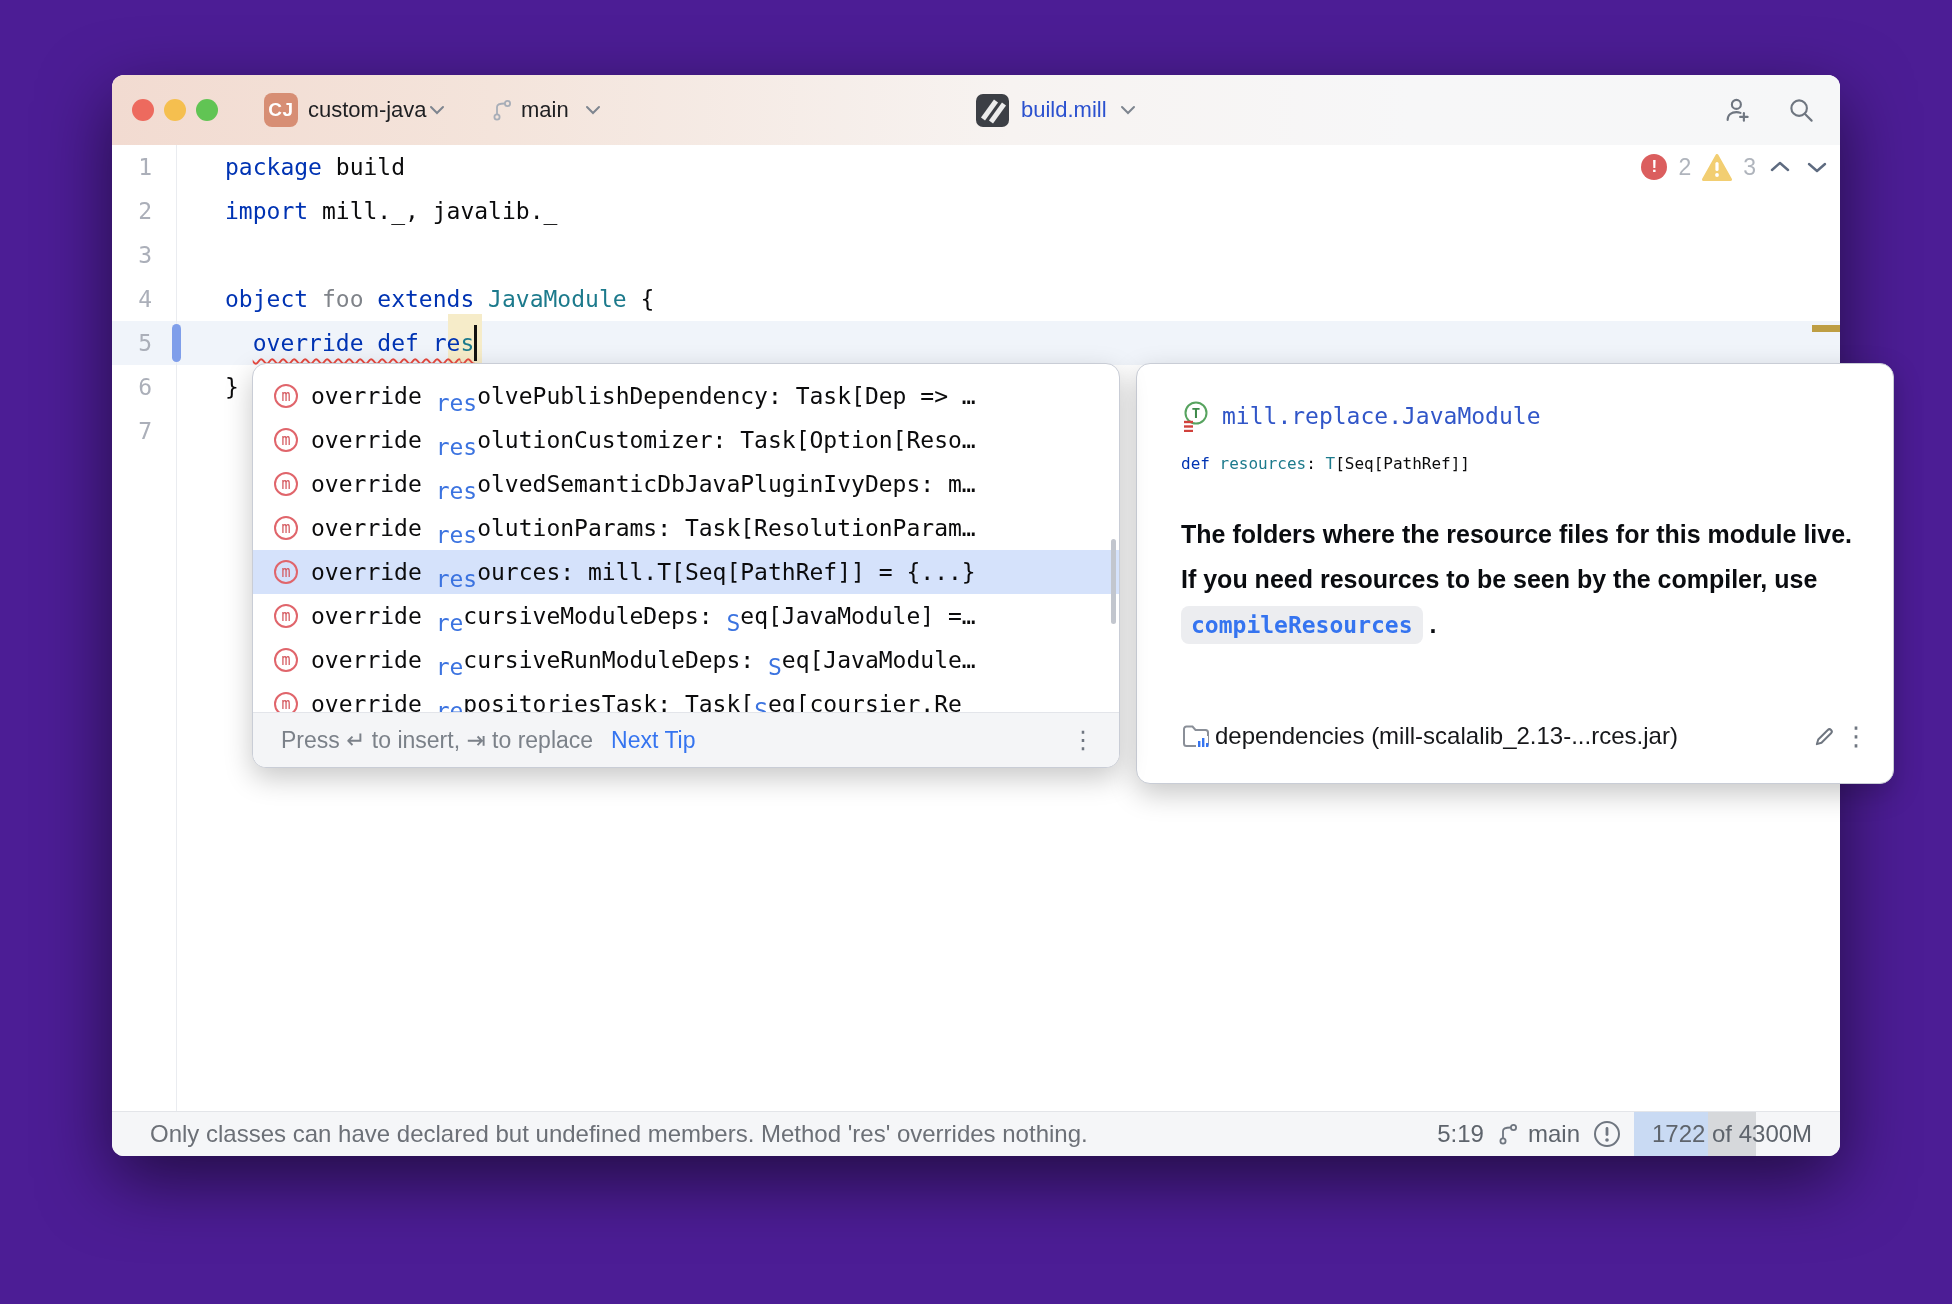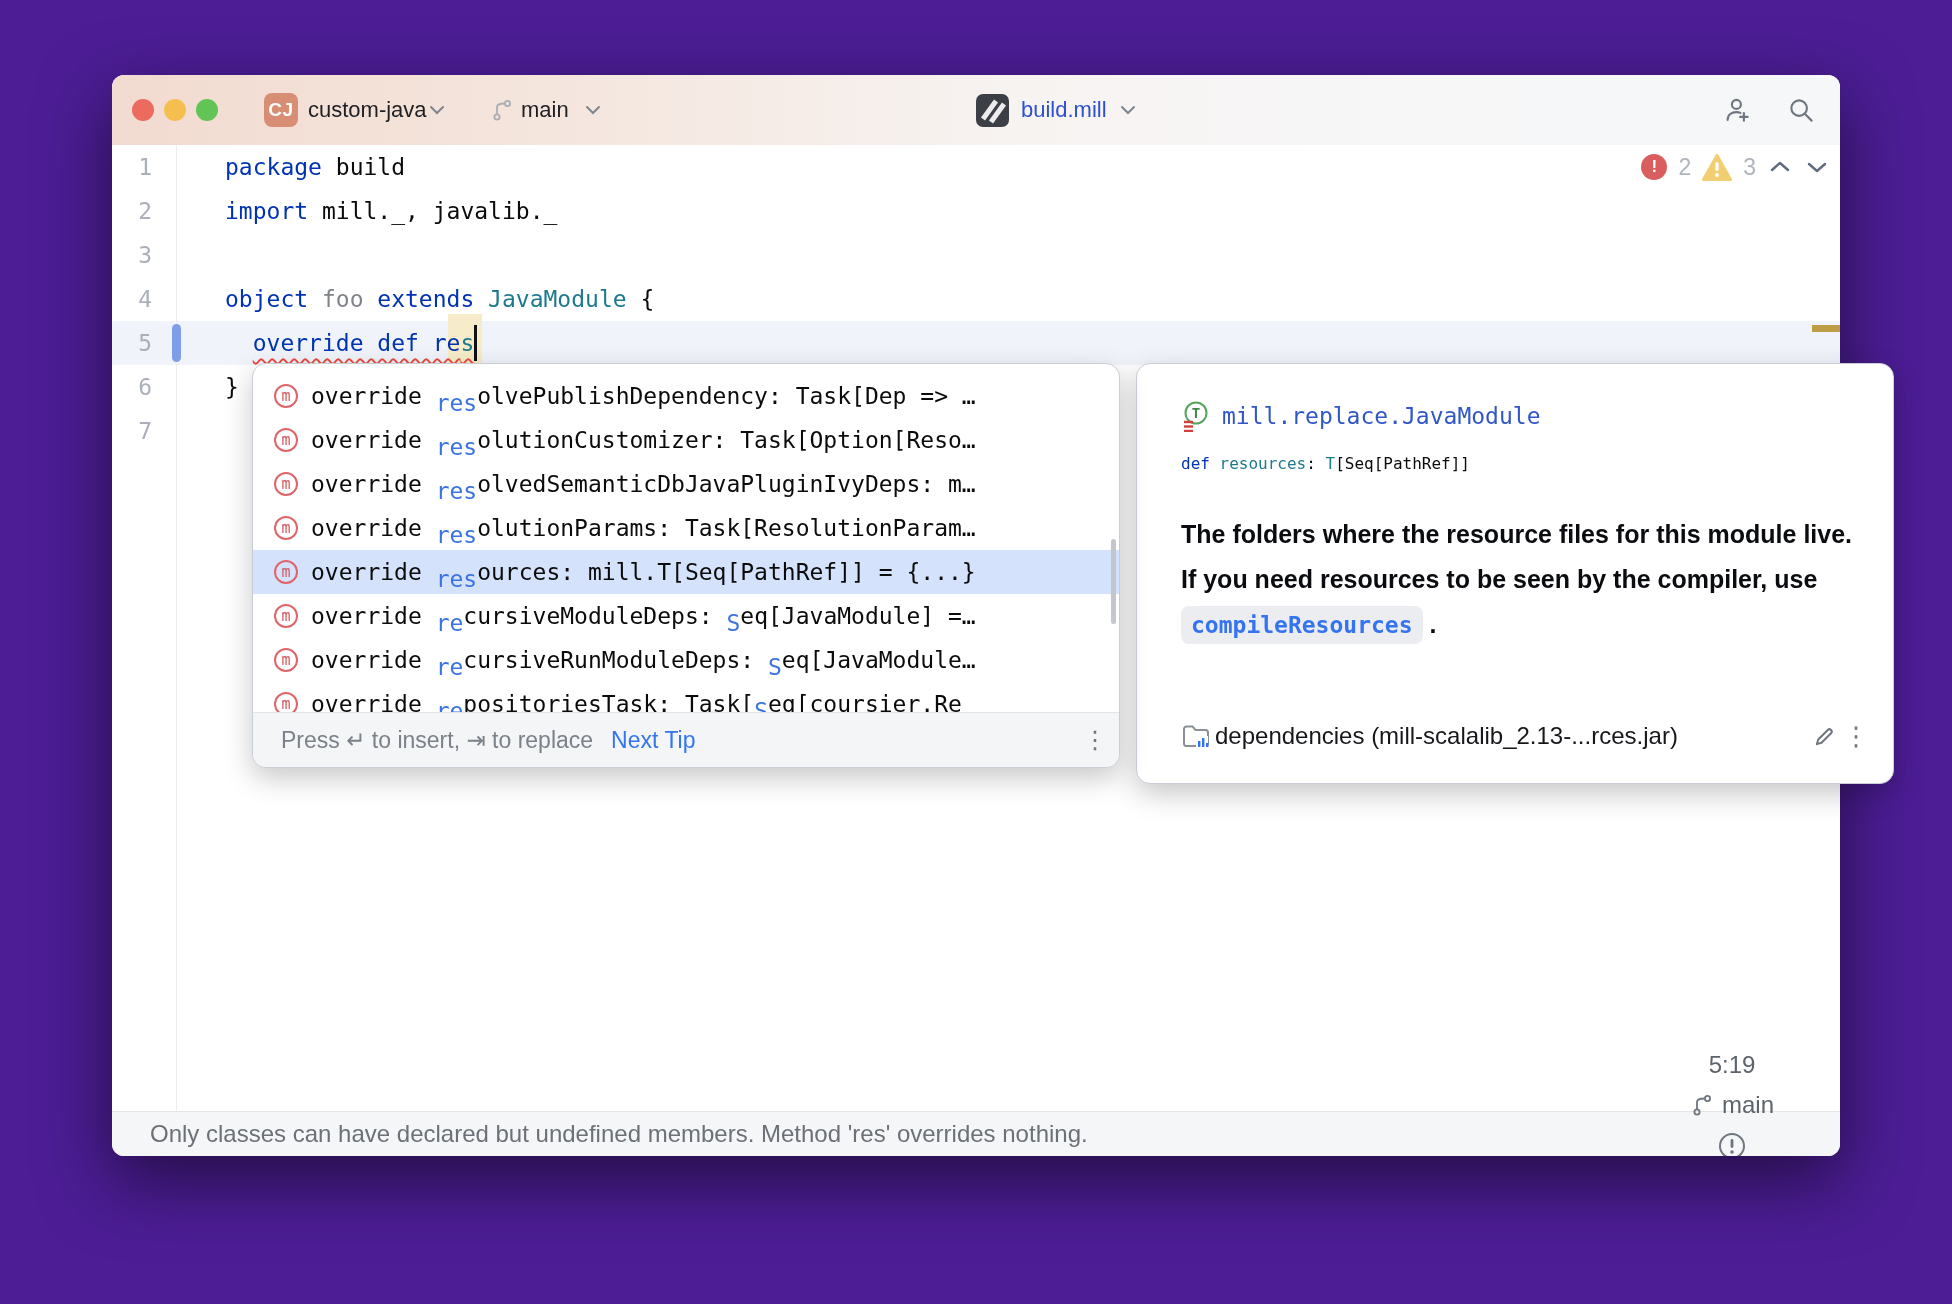--- a/index.html
+++ b/index.html
@@ -65,21 +65,21 @@
               font-family:"DejaVu Sans Mono",monospace;font-size:23px;}
   .crows{position:absolute;left:0;top:10px;right:0;bottom:54px;overflow:hidden;}
   .crow{position:relative;height:44px;display:flex;align-items:center;padding-left:21px;white-space:pre;}
   .crow.selected{background:#D5E2FB;}
   .m-icon{flex:0 0 auto;width:24px;height:24px;margin-right:13px;border:2px solid #E0656B;border-radius:50%;
           color:#D4585E;font-size:15px;line-height:21px;text-align:center;box-sizing:border-box;
           font-family:"DejaVu Sans Mono",monospace;}
   .cp-scrollthumb{position:absolute;right:3px;top:175px;width:5px;height:85px;border-radius:3px;background:#C2C6CE;}
   .cp-hintbar{position:absolute;left:0;right:0;bottom:0;height:54px;background:#F4F5F7;
               border-top:1px solid #E3E5EA;border-radius:0 0 13px 13px;display:flex;align-items:center;
-              font-family:"Liberation Sans",sans-serif;font-size:23px;color:#7B8189;padding:0 12px 0 28px;}
+              font-family:"Liberation Sans",sans-serif;font-size:23px;color:#7B8189;padding:0 24px 0 28px;}
   .next-tip{color:#3574F0;margin-left:18px;}
   .kebab{margin-left:auto;color:#6F7680;font-size:24px;line-height:1;letter-spacing:0;}
 
   
   .docpopup{left:1136px;top:363px;width:756px;height:419px;z-index:19;}
   .doc-head{position:absolute;left:44px;top:36px;display:flex;align-items:center;gap:11px;}
   .doc-breadcrumb{font-family:"DejaVu Sans Mono",monospace;font-size:23px;color:#3156C8;}
   .doc-def{position:absolute;left:44px;top:90px;font-family:"DejaVu Sans Mono",monospace;
            font-size:16px;white-space:pre;}
   .doc-body{position:absolute;left:44px;top:148px;width:680px;font-size:25px;color:#0A0C10;line-height:45px;font-weight:bold;}
@@ -87,21 +87,21 @@
         font-family:"DejaVu Sans Mono",monospace;font-size:23px;color:#3574F0;line-height:38px;}
   .doc-footer{position:absolute;left:44px;right:24px;top:352px;height:40px;display:flex;align-items:center;gap:4px;
               font-size:24px;color:#16171A;}
   .doc-footer .kebab{font-size:26px;}
   .pencil{margin-left:auto;}
 
   
   .statusbar{position:absolute;left:0;bottom:0;width:100%;height:44px;background:#F5F6F8;
              border-top:1px solid #E3E5E9;display:flex;align-items:center;font-size:24px;color:#6C7077;text-align:right;}
   .sb-msg{margin-left:38px;white-space:nowrap;}
-  .sb-right{margin-left:auto;display:flex;align-items:center;gap:12px;margin-right:10px;flex-direction:column;}
+  .sb-right{margin-left:auto;display:flex;align-items:center;gap:12px;margin-right:10px;}
   .sb-item{display:flex;align-items:center;gap:8px;color:#5E646C;}
   .mem{width:196px;height:44px;display:flex;align-items:center;justify-content:center;color:#5E646C;
        background:linear-gradient(90deg,#C9DAF3 0 38%,#D6D8DB 38% 62%,rgba(0,0,0,0) 62%);}
 </style>
 </head>
 <body>
 
 <div class="stage">
   <div class="window">
 

